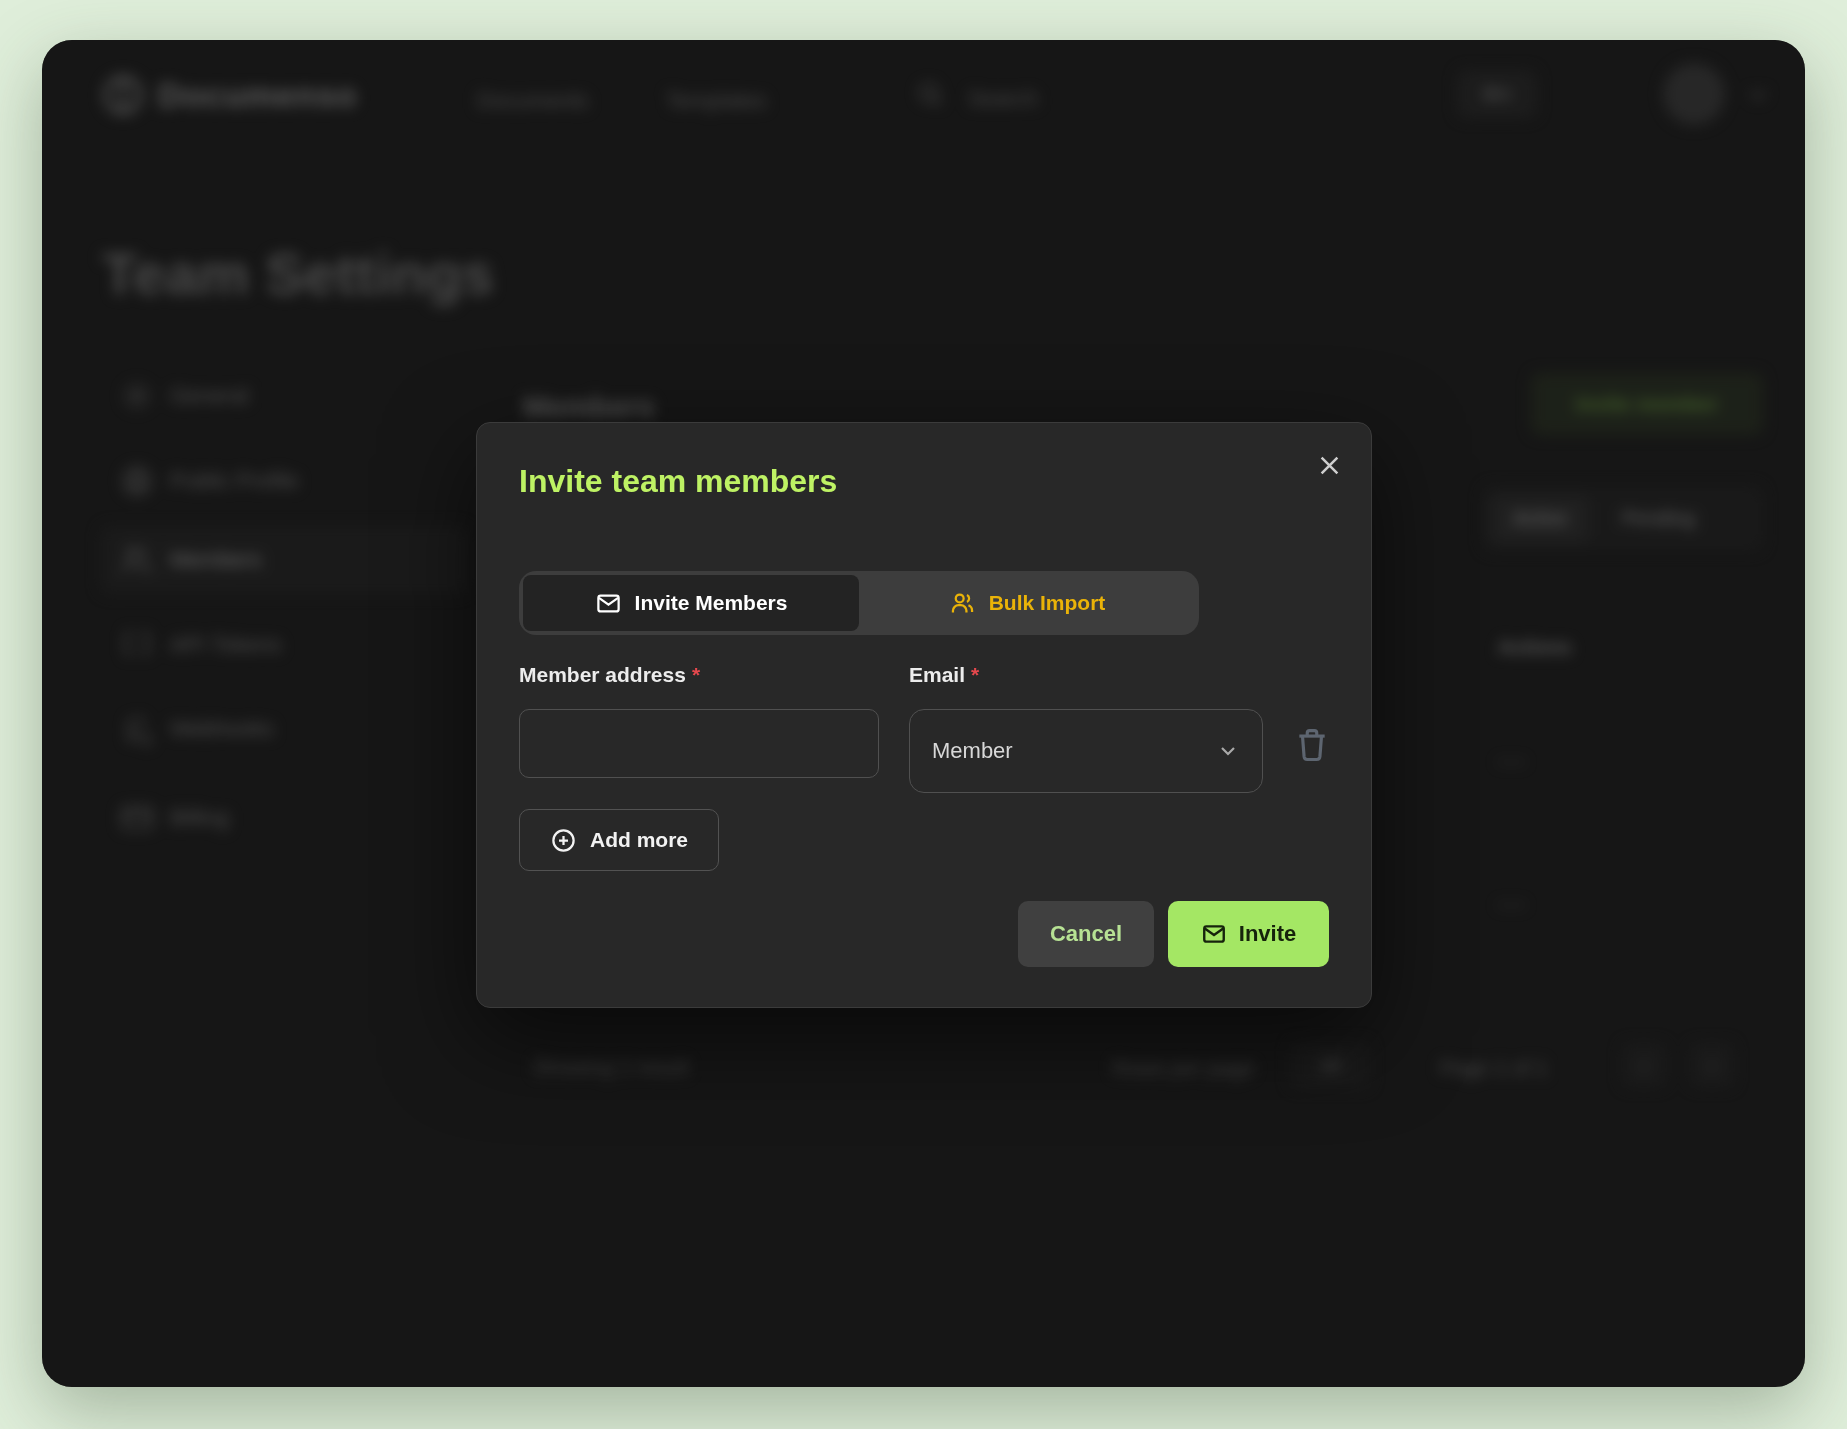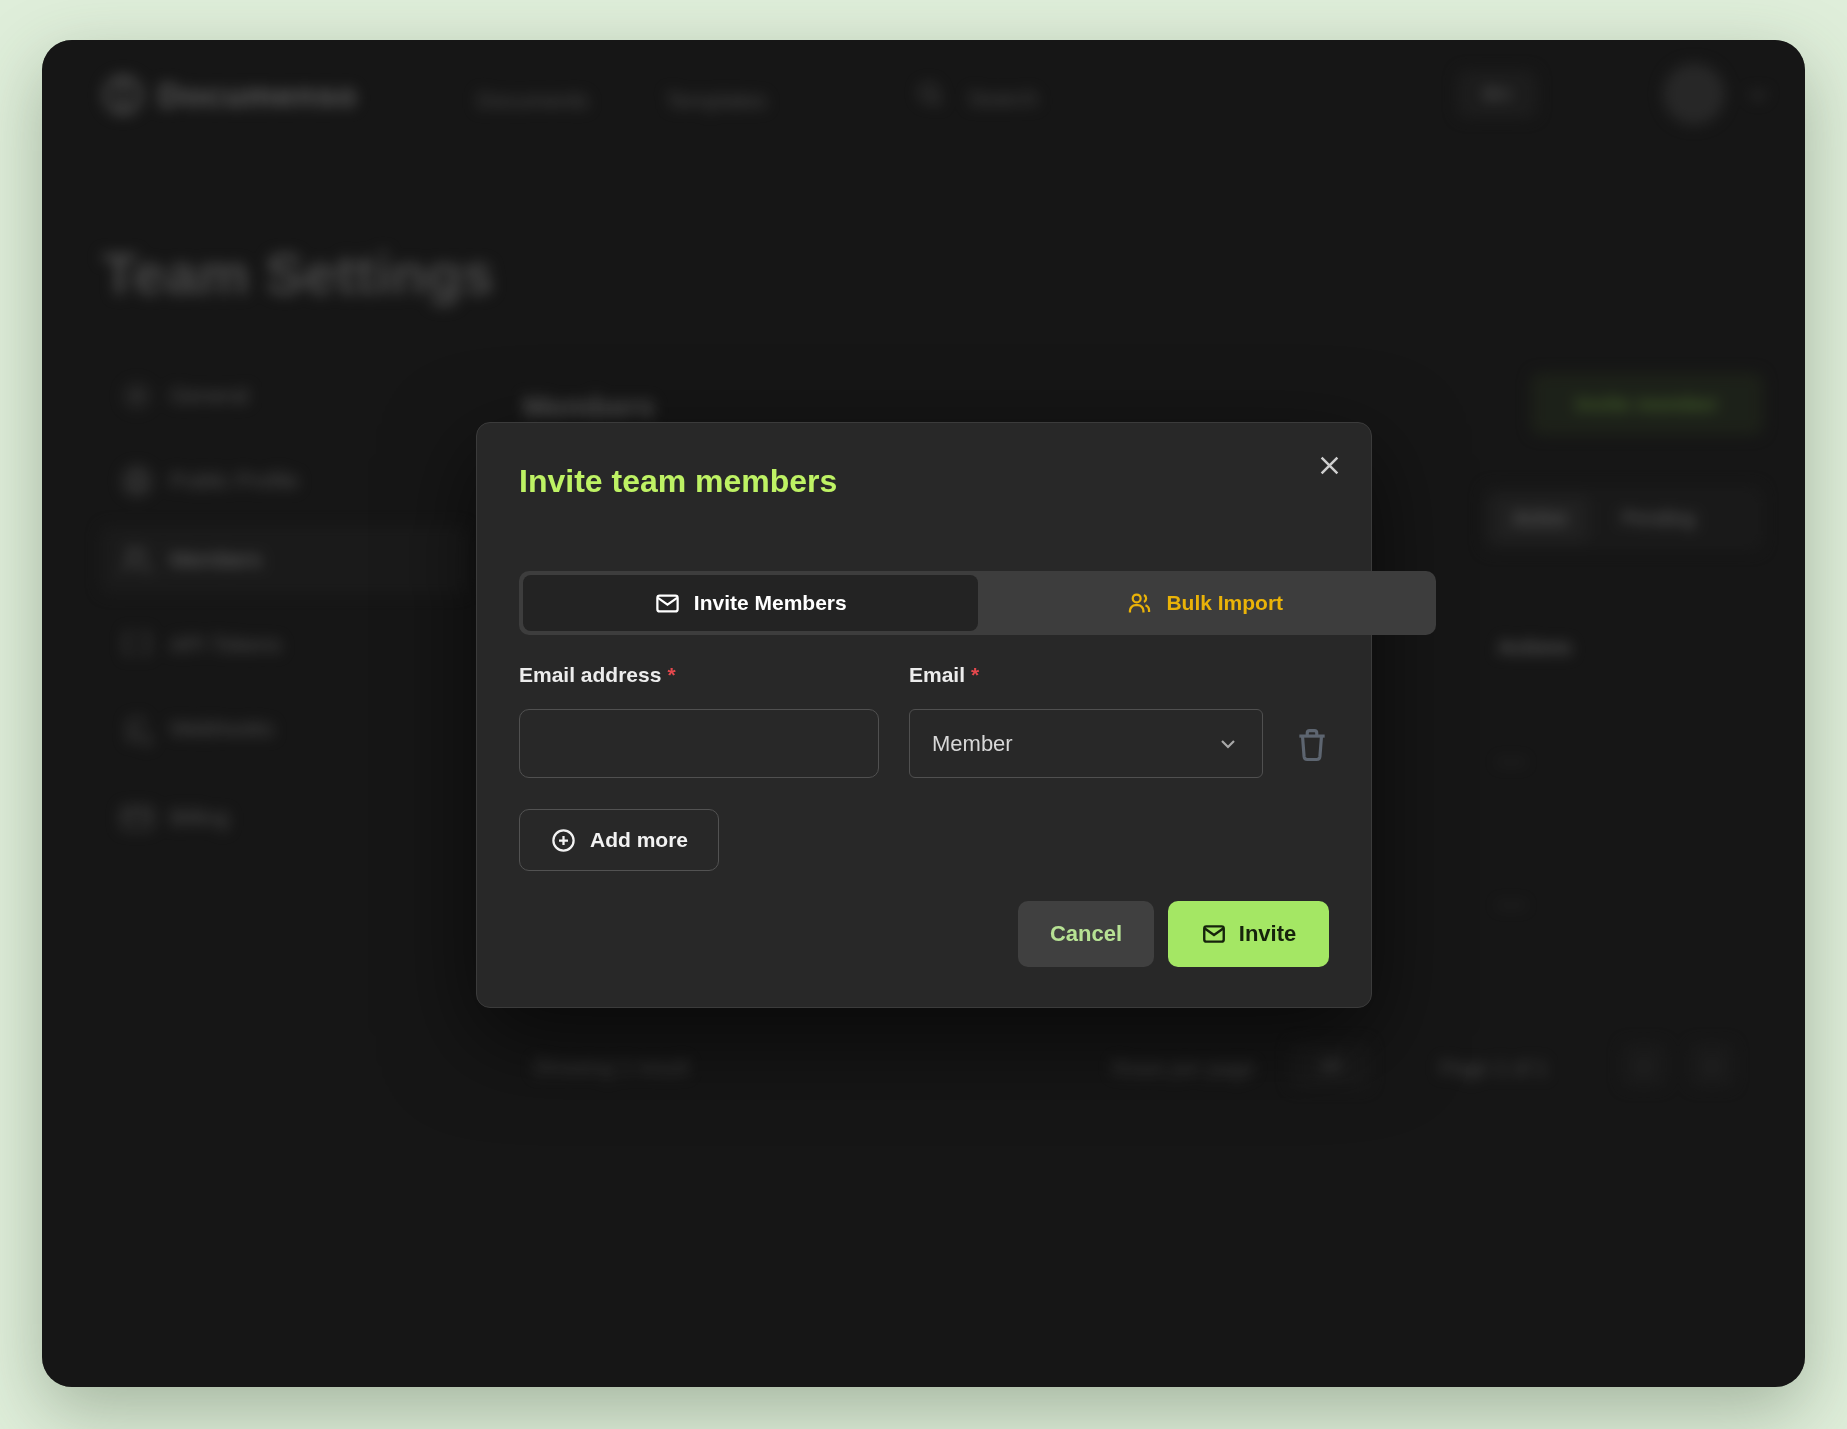--- a/index.html
+++ b/index.html
@@ -44,35 +44,35 @@
   
   .modal {
     position:absolute; left:434px; top:382px; width:896px; height:586px;
     background:#282828; border:1px solid #3b3b3b; border-radius:14px;
     box-shadow:0 30px 90px rgba(0,0,0,.6);
   }
   .modal-title { position:absolute; left:42px; top:40px; font-size:32px; font-weight:700; color:#bef264; }
   .modal-subtitle { position:absolute; left:42px; top:114px; font-size:23px; color:#c6c6c6; }
   .close-btn { position:absolute; right:26px; top:26px; width:32px; height:32px; color:#cfcfcf;
                display:flex; align-items:center; justify-content:center; cursor:pointer; background:none; border:none; }
-  .tabs { position:absolute; left:42px; top:148px; width:917px; height:64px;
-          background:#3d3d3d; border-radius:10px; display:flex; padding:4px; }
+  .tabs { position:absolute; left:42px; top:148px; width:680px; height:64px;
+          background:#3d3d3d; border-radius:17px; display:flex; padding:4px; }
   .tab { flex:1; display:flex; align-items:center; justify-content:center; gap:13px;
          font-size:21px; font-weight:600; color:#eab308; border-radius:8px; cursor:pointer;
          background:transparent; border:none; }
   .tab.active { background:#232323; color:#ffffff; }
   .tab .ic { width:27px; height:27px; }
   .field-label { position:absolute; top:240px; font-size:21px; font-weight:600; color:#ececec; }
   .req { color:#E5484D; margin-left:6px; font-weight:700; }
   .email-input { position:absolute; left:42px; top:286px; width:360px; height:69px;
                  background:transparent; border:1px solid #505050; border-radius:10px;
                  color:#e8e8e8; font-size:22px; padding:0 22px; outline:none;
                  font-family:"Liberation Sans", sans-serif; }
-  .role-select { position:absolute; left:432px; top:286px; width:354px; height:69px;
-                 border:1px solid #505050; border-radius:6px; display:flex; align-items:center;
+  .role-select { position:absolute; left:432px; top:286px; width:354px; height:84px;
+                 border:1px solid #505050; border-radius:15px; display:flex; align-items:center;
                  justify-content:space-between; padding:0 22px; color:#d8d8d8; font-size:22px;
                  background:transparent; cursor:pointer; }
   .role-select .chev { width:24px; height:24px; color:#a9a9a9; }
   .trash-btn { position:absolute; left:816px; top:302px; width:38px; height:38px; color:#5d6570;
                background:none; border:none; cursor:pointer; }
   .add-more { position:absolute; left:42px; top:386px; width:200px; height:62px;
               border:1px solid #525252; border-radius:10px; background:transparent;
               display:flex; align-items:center; justify-content:center; gap:13px;
               color:#f2f2f2; font-size:21px; font-weight:600; cursor:pointer; }
   .add-more .ic { width:27px; height:27px; color:#f2f2f2; }
@@ -240,21 +240,21 @@
                 <path d="M3.5 20v-1.5a5 5 0 0 1 5-5h2a5 5 0 0 1 5 5V20"></path>
               <path d="M16 4.4a3.5 3.5 0 0 1 0 6.2"></path>
                 <path d="M20.5 19.5v-1.3a5 5 0 0 0-3.2-4.6"></path>
             </svg>
           </span>
           <span>Bulk Import</span>
         </button>
       </div>
 
       <label class="field-label" style="left:42px;">
-        <span>Email address</span><span class="req">*</span>
+        <span>Member address</span><span class="req">*</span>
       </label>
       <label class="field-label" style="left:432px;">
         <span>Email</span><span class="req">*</span>
       </label>
 
       <input class="email-input" type="text" value="" style="">
 
       <div class="role-select">
         <span>Member</span>
         <span class="chev">

